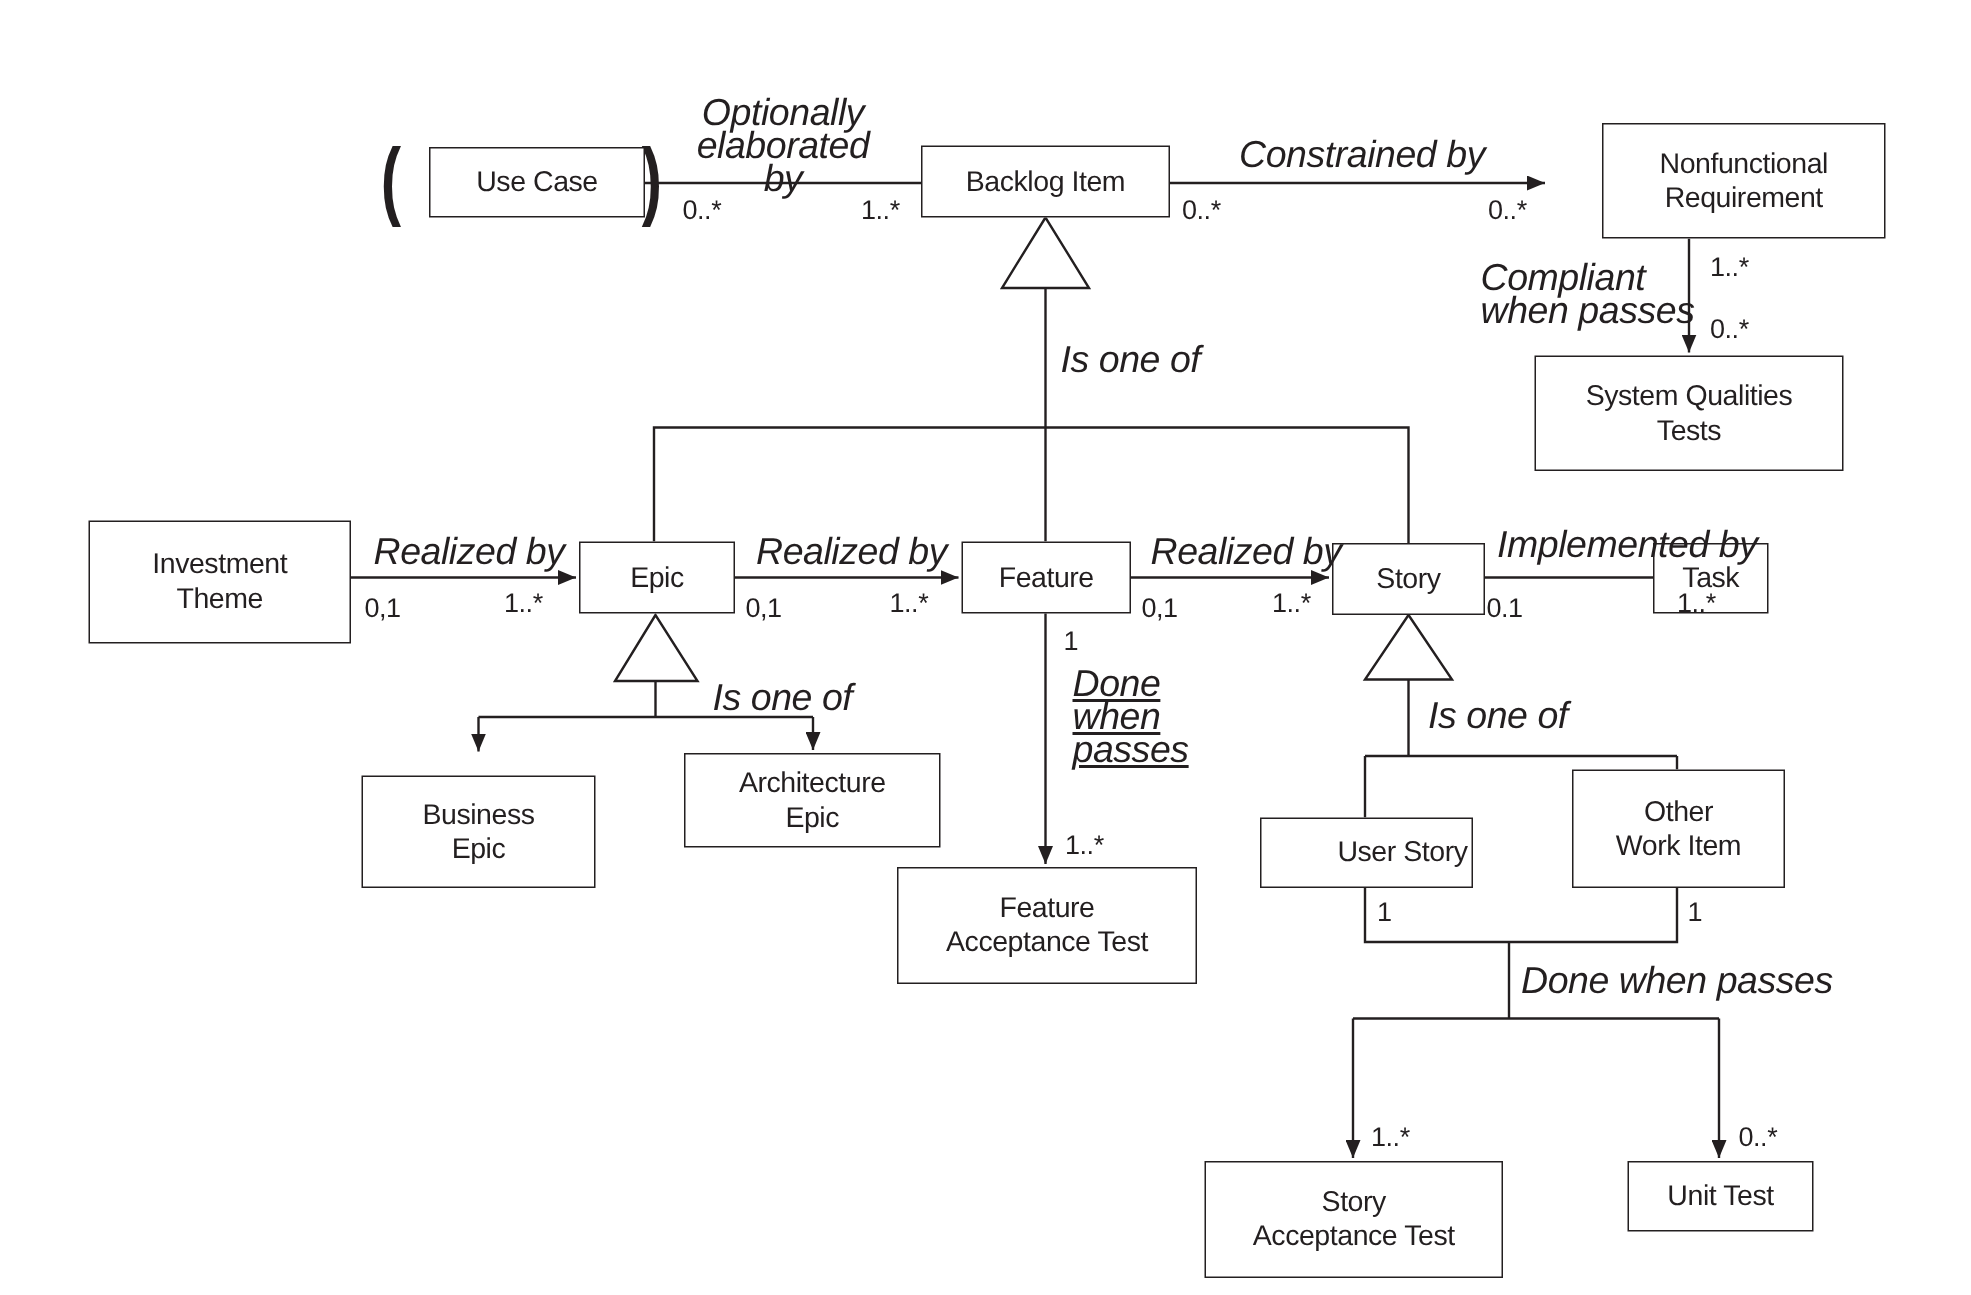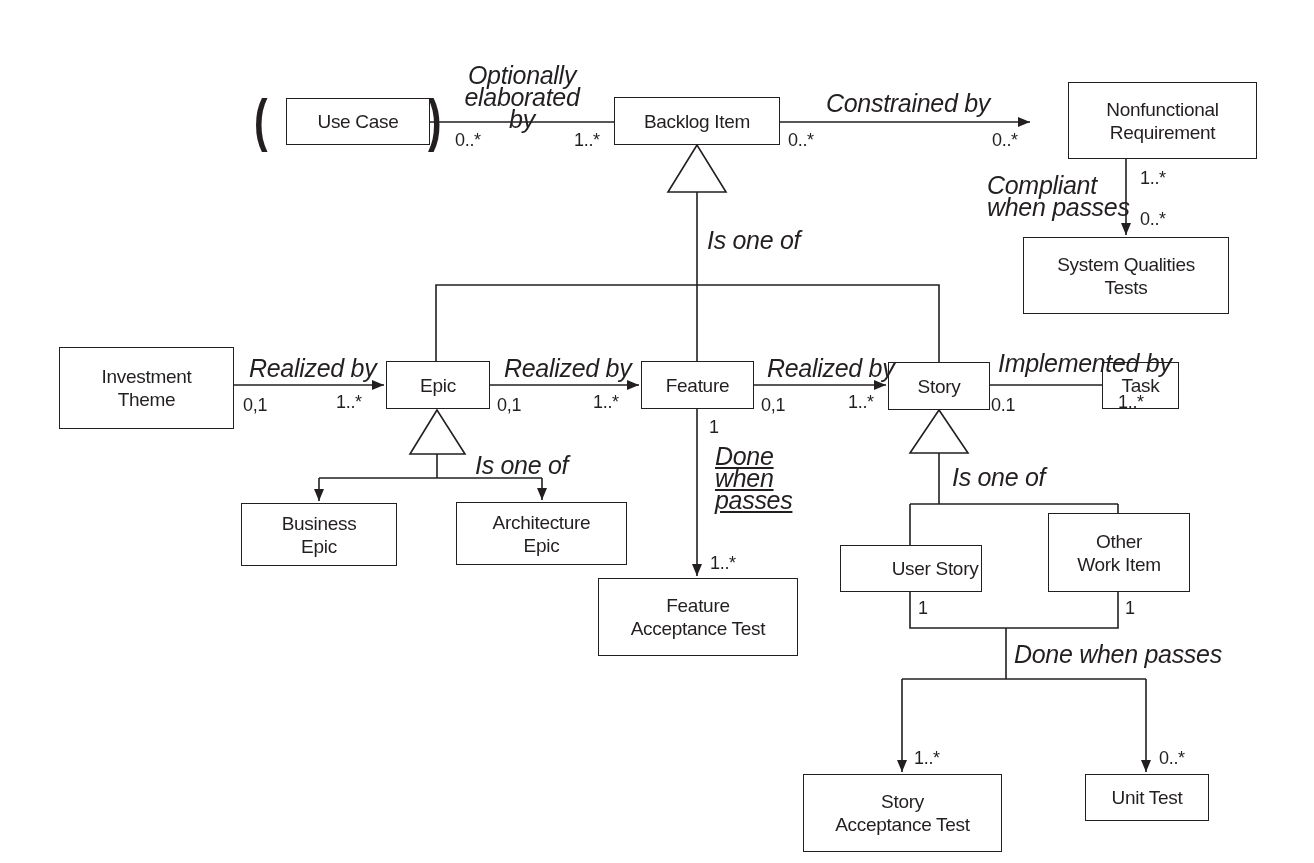--- a/index.html
+++ b/index.html
@@ -76,21 +76,21 @@
 <div class="box" style="left:1068px; top:82px; width:189px; height:77px;">Nonfunctional
 Requirement</div>
 <div class="box" style="left:1023px; top:237px; width:206px; height:77px;">System Qualities
 Tests</div>
 <div class="box" style="left:59px; top:347px; width:175px; height:82px;">Investment
 Theme</div>
 <div class="box" style="left:386px; top:361px; width:104px; height:48px;">Epic</div>
 <div class="box" style="left:641px; top:361px; width:113px; height:48px;">Feature</div>
 <div class="box" style="left:888px; top:362px; width:102px; height:48px;">Story</div>
 <div class="box" style="left:1102px; top:362px; width:77px; height:47px;">Task</div>
-<div class="box" style="left:241px; top:503px; width:156px; height:63px;">Business
+<div class="box" style="left:241px; top:517px; width:156px; height:75px;">Business
 Epic</div>
 <div class="box" style="left:456px; top:502px; width:171px; height:63px;">Architecture
 Epic</div>
 <div class="box" style="left:598px; top:578px; width:200px; height:78px;">Feature
 Acceptance Test</div>
 <div class="box" style="left:840px; top:545px; width:142px; height:47px;padding-left:48px;">User Story</div>
 <div class="box" style="left:1048px; top:513px; width:142px; height:79px;">Other
 Work Item</div>
 <div class="box" style="left:803px; top:774px; width:199px; height:78px;">Story
 Acceptance Test</div>

